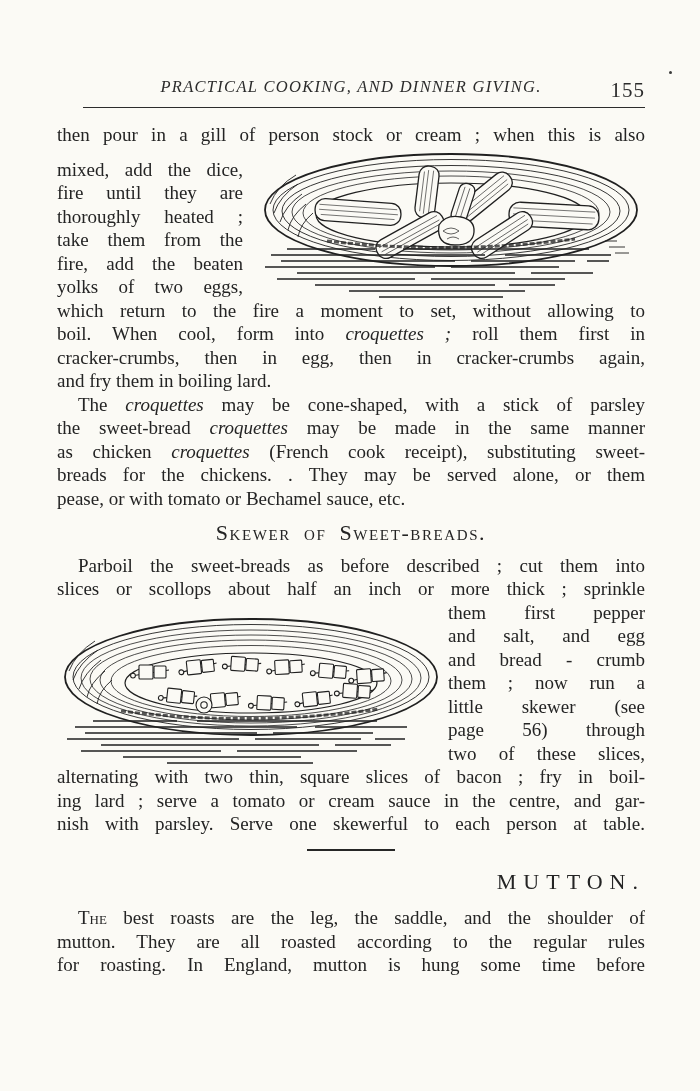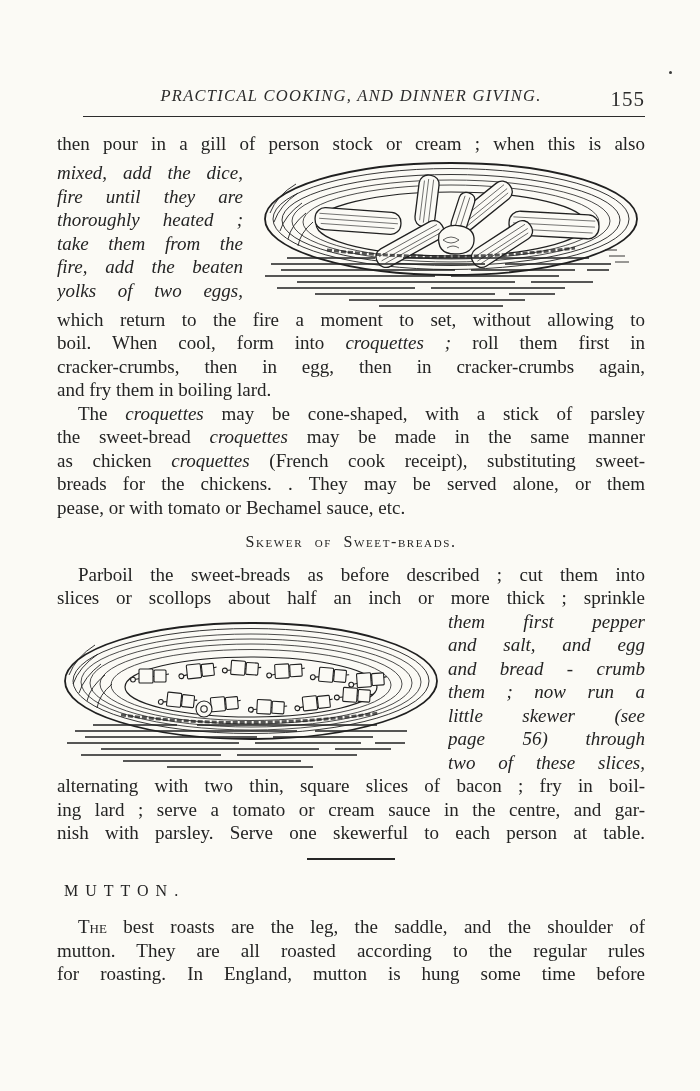--- a/index.html
+++ b/index.html
@@ -1,46 +1,46 @@
 <!DOCTYPE html>
 <html><head>
 <meta charset="utf-8">
 <style>
   html,body { margin:0; padding:0; background:#e8e8e6; }
   .page {
     position:relative; width:700px; height:1091px; margin:0 auto;
     background:#fbfaf5; color:#242424; overflow:hidden;
     font-family:"Liberation Serif", serif;
   }
-  .content { position:absolute; left:57px; top:86px; width:588px; }
+  .content { position:absolute; left:57px; top:77px; width:588px; }
 
   .running-header { position:relative; text-align:center; font-style:italic;
     font-size:16.5px; letter-spacing:1.3px; color:#2b2b2b; height:22px; }
   .rh-page { position:absolute; right:0; top:1px; font-style:normal;
     font-size:21px; letter-spacing:1px; }
   .header-rule { height:0; border-top:1.7px solid #2c2c2c; margin:8px 0 0 26px; }
 
   .body-text { margin-top:15px; font-size:19px; line-height:23.5px; }
   .tline { text-align:justify; text-align-last:justify; height:23.5px; overflow:hidden; }
   .endleft .tline:last-child { text-align-last:left; }
   .indent1 .tline:first-child { text-indent:21px; }
   .sc { font-variant:small-caps; }
 
-  .row { display:flex; align-items:center;font-style:italic; }
+  .row { display:flex; align-items:flex-end; }
   .row1 .colL { width:186px; }
   .row1 .illus { margin-left:auto; margin-top:2px; }
   .row2 .illus { margin-top:3px; }
   .row2 .colR { width:197px; margin-left:auto; }
   .illus svg { display:block; }
 
   .sec-head { margin:11px 0 9px; text-align:center; font-variant:small-caps;
-    font-weight:normal; font-size:16px; letter-spacing:1.6px; word-spacing:6px; }
+    font-weight:normal; font-size:22px; letter-spacing:1.6px; word-spacing:6px; }
   .divider { width:88px; border-top:2px solid #262626; margin:13px auto 0; }
-  .mutton-head { margin:19px 0 13px; text-align:left; font-weight:normal;
-    font-size:16px; letter-spacing:7px; text-indent:7px; }
+  .mutton-head { margin:19px 0 13px; text-align:right; font-weight:normal;
+    font-size:22px; letter-spacing:7px; text-indent:7px; }
 
   .speck { position:absolute; left:669px; top:71px; width:3px; height:3px;
     background:#3a3a3a; border-radius:50%; }
 </style>
 </head>
 <body>
 
 <div class="page">
   <div class="speck"></div>
 

